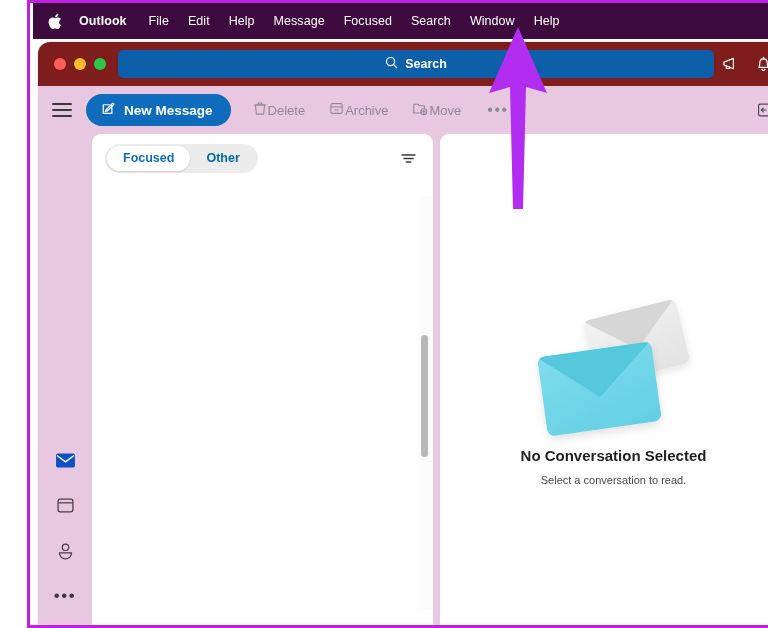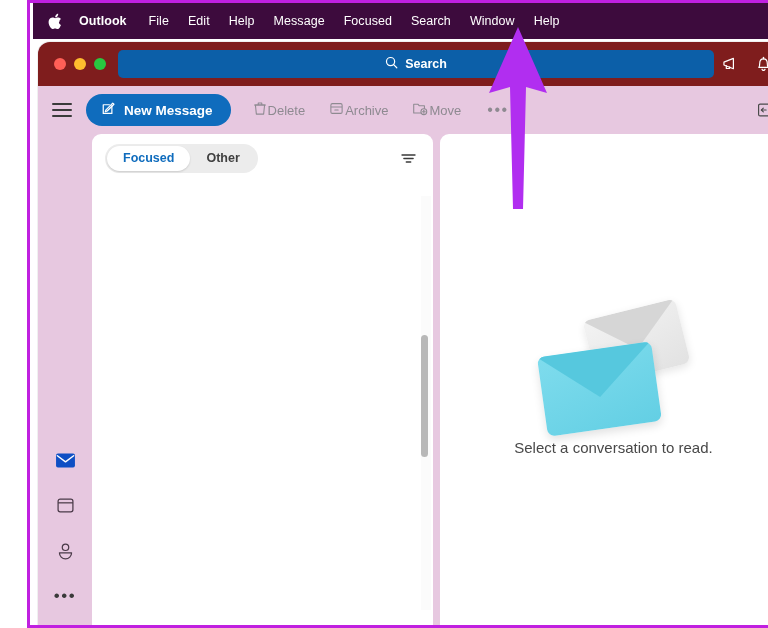--- a/index.html
+++ b/index.html
@@ -254,21 +254,21 @@
     box-sizing: border-box;
   }
   .pill {
     height: 25px;
     border-radius: 13px;
     display: flex;
     align-items: center;
     padding: 0 16px;
     font-size: 12.5px;
     font-weight: bold;
-    color: #404040;
+    color: #0369a1;
   }
   .pill.active {
     background: #ffffff;
     color: #0f6cbd;
     box-shadow: 0 1px 2px rgba(0,0,0,0.14);
   }
   .list-header-spacer { flex: 1; }
   .filter-icon { display:flex; align-items:center; justify-content:center; }
 
   .list-scroll-track {
@@ -350,21 +350,21 @@
     border-top: 48px solid #56c8de;
   }
   .empty-title {
     margin-top: 18px;
     font-size: 15px;
     font-weight: bold;
     color: #1f1f1f;
   }
   .empty-sub {
     margin-top: 10px;
-    font-size: 15px;
+    font-size: 11px;
     color: #484848;
   }
 
   
   .arrow-annotation {
     position: absolute;
     left: 455px;
     top: 22px;
     width: 66px;
     height: 186px;
@@ -543,20 +543,21 @@
 
       <div class="reading-pane">
         <div class="empty-art">
           <div class="env env-back">
             <div class="flap"></div>
           </div>
           <div class="env env-front">
             <div class="flap"></div>
           </div>
         </div>
+        <div class="empty-title">No Conversation Selected</div>
         <div class="empty-sub">Select a conversation to read.</div>
       </div>
 
     </div>
   </div>
 
   <div class="arrow-annotation">
     <svg width="66" height="186" viewBox="0 0 66 186">
       <path d="M33 2 L62 68 L41 62 L38 184 L28 184 L25 62 L4 68 Z" fill="#b12ef0"></path>
     </svg>

